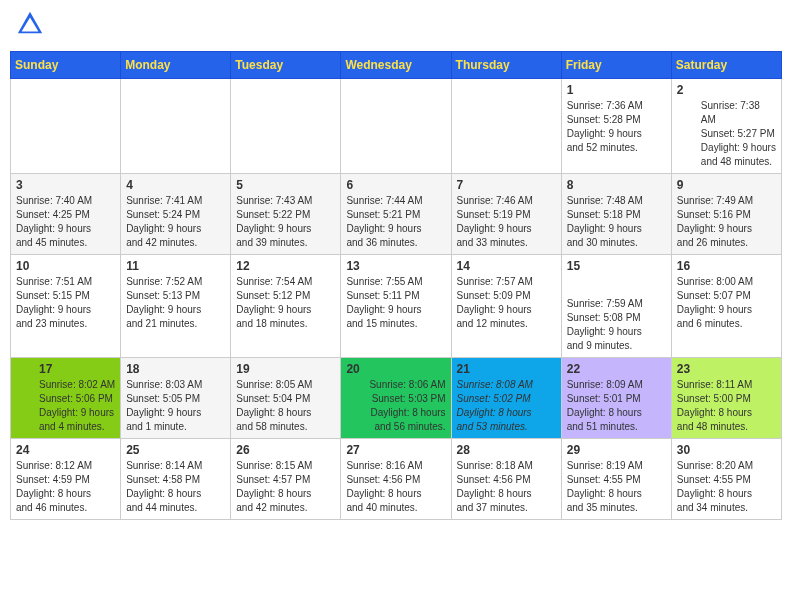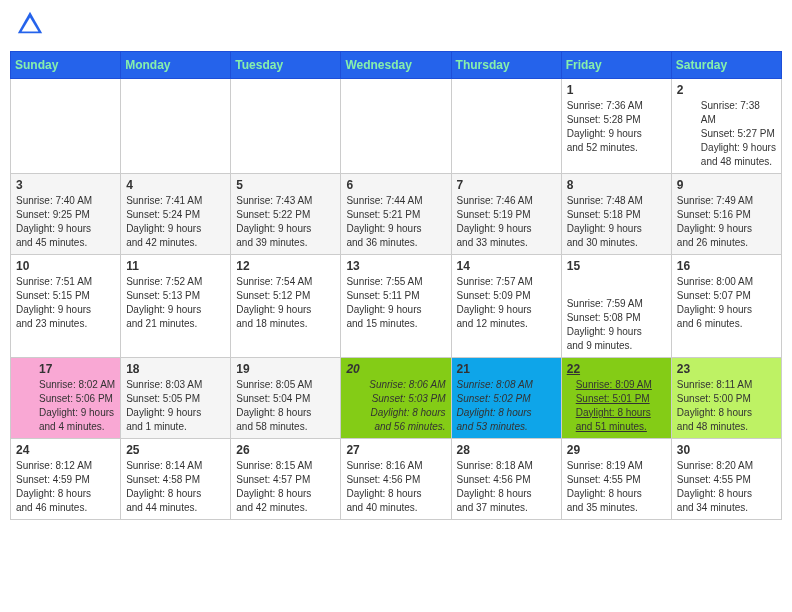--- a/index.html
+++ b/index.html
@@ -42,21 +42,21 @@
     .location {
       font-size: 14px;
       color: #555;
     }
     .calendar {
       width: 100%;
       border-collapse: collapse;
     }
     .calendar th {
       background: #2563eb;
-      color: #86efac;
+      color: #fde047;
       font-size: 12px;
       font-weight: bold;
       padding: 6px 4px;
       text-align: left;
       border: 1px solid #1d4ed8;
     }
     .calendar td {
       vertical-align: top;
       padding: 4px 5px;
       border: 1px solid #ccc;
@@ -136,21 +136,21 @@
           <div class="day-info" style="white-space: pre-line; margin-left: 24px;">Sunrise: 7:38 AM
 Sunset: 5:27 PM
 Daylight: 9 hours
 and 48 minutes.</div>
         </td>
       </tr>
       <tr>
         <td style="background: rgb(245, 245, 245);">
           <span class="day-num">3</span>
           <div class="day-info" style="white-space: pre-line;">Sunrise: 7:40 AM
-Sunset: 9:25 PM
+Sunset: 4:25 PM
 Daylight: 9 hours
 and 45 minutes.</div>
         </td>
         <td style="background: rgb(245, 245, 245);">
           <span class="day-num">4</span>
           <div class="day-info" style="white-space: pre-line;">Sunrise: 7:41 AM
 Sunset: 5:24 PM
 Daylight: 9 hours
 and 42 minutes.</div>
         </td>
@@ -235,58 +235,58 @@
         </td>
         <td>
           <span class="day-num">16</span>
           <div class="day-info" style="white-space: pre-line;">Sunrise: 8:00 AM
 Sunset: 5:07 PM
 Daylight: 9 hours
 and 6 minutes.</div>
         </td>
       </tr>
       <tr>
-        <td style="background: #f9a8d4; padding-left: 28px;">
+        <td style="background: #84cc16; padding-left: 28px;">
           <span class="day-num">17</span>
           <div class="day-info" style="white-space: pre-line;">Sunrise: 8:02 AM
 Sunset: 5:06 PM
 Daylight: 9 hours
 and 4 minutes.</div>
         </td>
         <td style="background: rgb(245, 245, 245);">
           <span class="day-num">18</span>
           <div class="day-info" style="white-space: pre-line;">Sunrise: 8:03 AM
 Sunset: 5:05 PM
 Daylight: 9 hours
 and 1 minute.</div>
         </td>
         <td style="background: rgb(245, 245, 245);">
           <span class="day-num">19</span>
           <div class="day-info" style="white-space: pre-line;">Sunrise: 8:05 AM
 Sunset: 5:04 PM
 Daylight: 8 hours
 and 58 minutes.</div>
         </td>
-        <td style="background: #84cc16; font-style: italic;">
+        <td style="background: #22c55e;">
           <span class="day-num">20</span>
           <div class="day-info" style="white-space: pre-line; text-align: right;">Sunrise: 8:06 AM
 Sunset: 5:03 PM
 Daylight: 8 hours
 and 56 minutes.</div>
         </td>
         <td style="background: #0ea5e9;">
           <span class="day-num">21</span>
           <div class="day-info" style="white-space: pre-line; font-style: italic;">Sunrise: 8:08 AM
 Sunset: 5:02 PM
 Daylight: 8 hours
 and 53 minutes.</div>
         </td>
-        <td style="background: #84cc16; text-decoration: underline;">
+        <td style="background: #c4b5fd;">
           <span class="day-num">22</span>
-          <div class="day-info" style="white-space: pre-line; margin-left: 9px;">Sunrise: 8:09 AM
+          <div class="day-info" style="white-space: pre-line;">Sunrise: 8:09 AM
 Sunset: 5:01 PM
 Daylight: 8 hours
 and 51 minutes.</div>
         </td>
         <td style="background: #bef264;">
           <span class="day-num">23</span>
           <div class="day-info" style="white-space: pre-line;">Sunrise: 8:11 AM
 Sunset: 5:00 PM
 Daylight: 8 hours
 and 48 minutes.</div>

